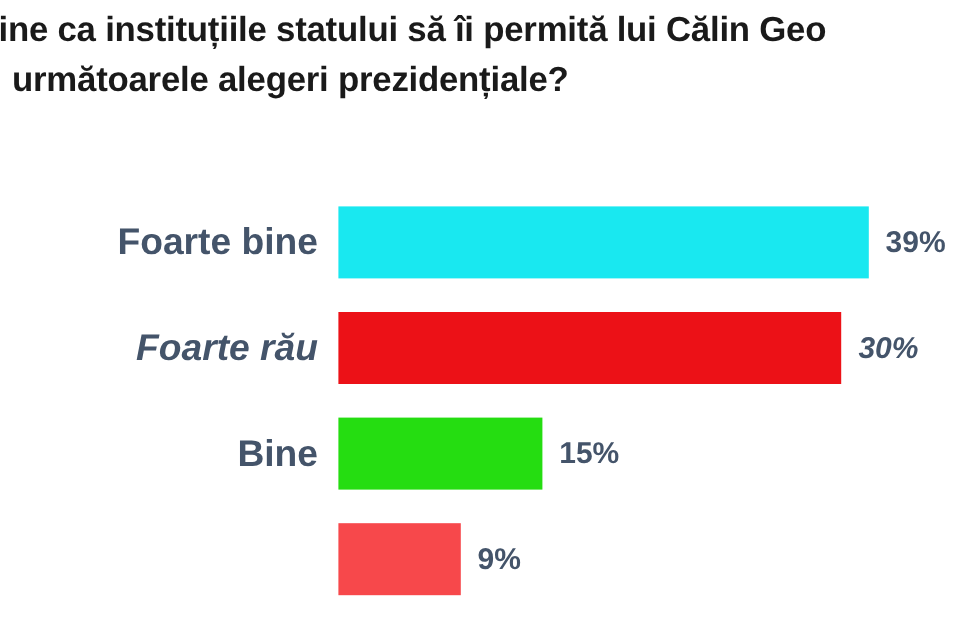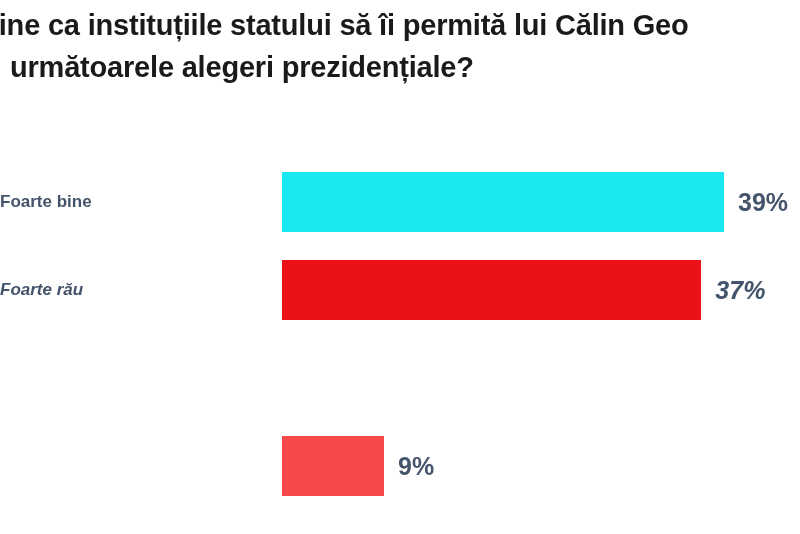--- a/index.html
+++ b/index.html
@@ -58,22 +58,22 @@
     width: 800px;
     height: 60px;
     display: flex;
     align-items: center;
   }
 
   .cat-label {
     position: absolute;
     left: 0;
     width: 265px;
-    text-align: left;
-    font-size: 17px;
+    text-align: right;
+    font-size: 31px;
     font-weight: bold;
     color: #44546A;
     line-height: 60px;
     height: 60px;
     white-space: nowrap;
   }
 
   .bar-track {
     position: absolute;
     left: 282px;
@@ -113,21 +113,28 @@
         <div class="cat-label">Foarte bine</div>
         <div class="bar-track">
           <div class="bar" style="width: 442px; background: rgb(25, 232, 240);"></div>
           <div class="bar-value">39%</div>
         </div>
       </div>
       <div class="bar-row" style="top: 110px; font-style: italic;">
         <div class="cat-label">Foarte rău</div>
         <div class="bar-track">
           <div class="bar" style="width: 419.333px; background: rgb(236, 17, 23);"></div>
-          <div class="bar-value">37%</div>
+          <div class="bar-value">30%</div>
+        </div>
+      </div>
+      <div class="bar-row" style="top: 198px;">
+        <div class="cat-label">Bine</div>
+        <div class="bar-track">
+          <div class="bar" style="width: 170px; background: rgb(37, 221, 17);"></div>
+          <div class="bar-value">15%</div>
         </div>
       </div>
       <div class="bar-row" style="top: 286px;">
         <div class="bar-track">
           <div class="bar" style="width: 102px; background: rgb(247, 72, 75);"></div>
           <div class="bar-value">9%</div>
         </div>
       </div>
     </div>
 

